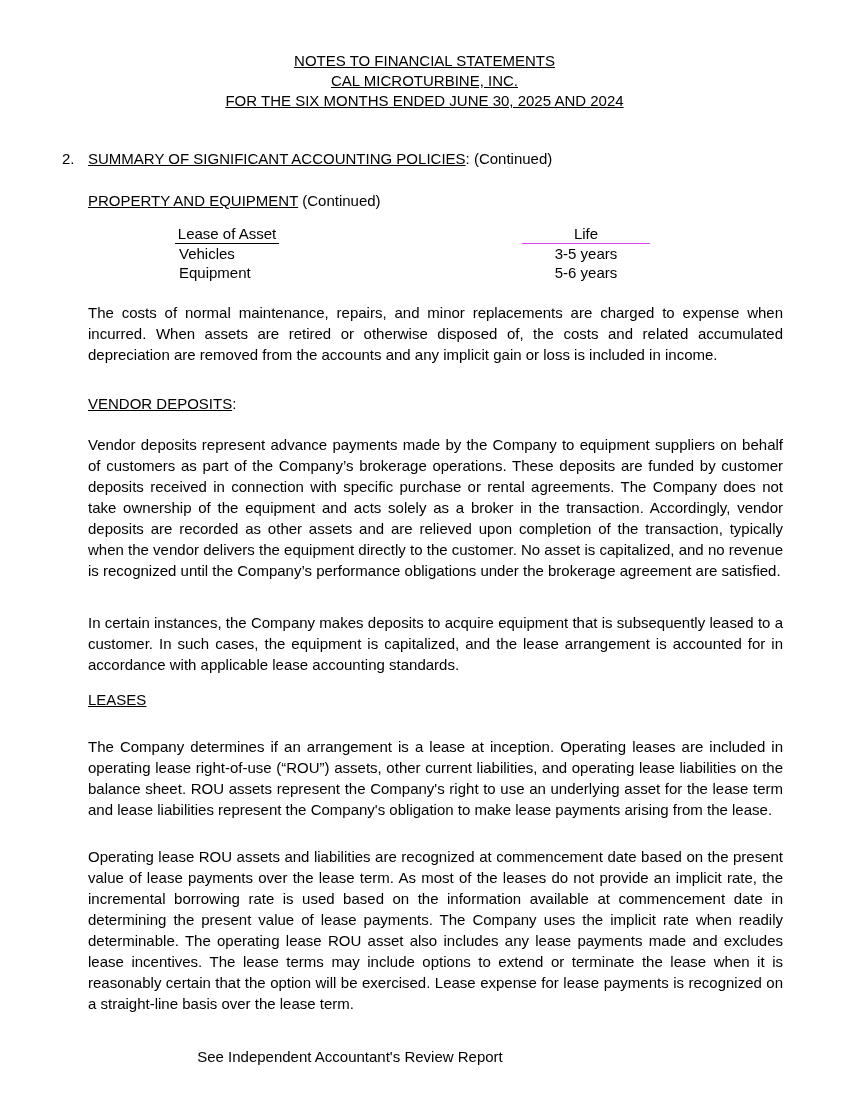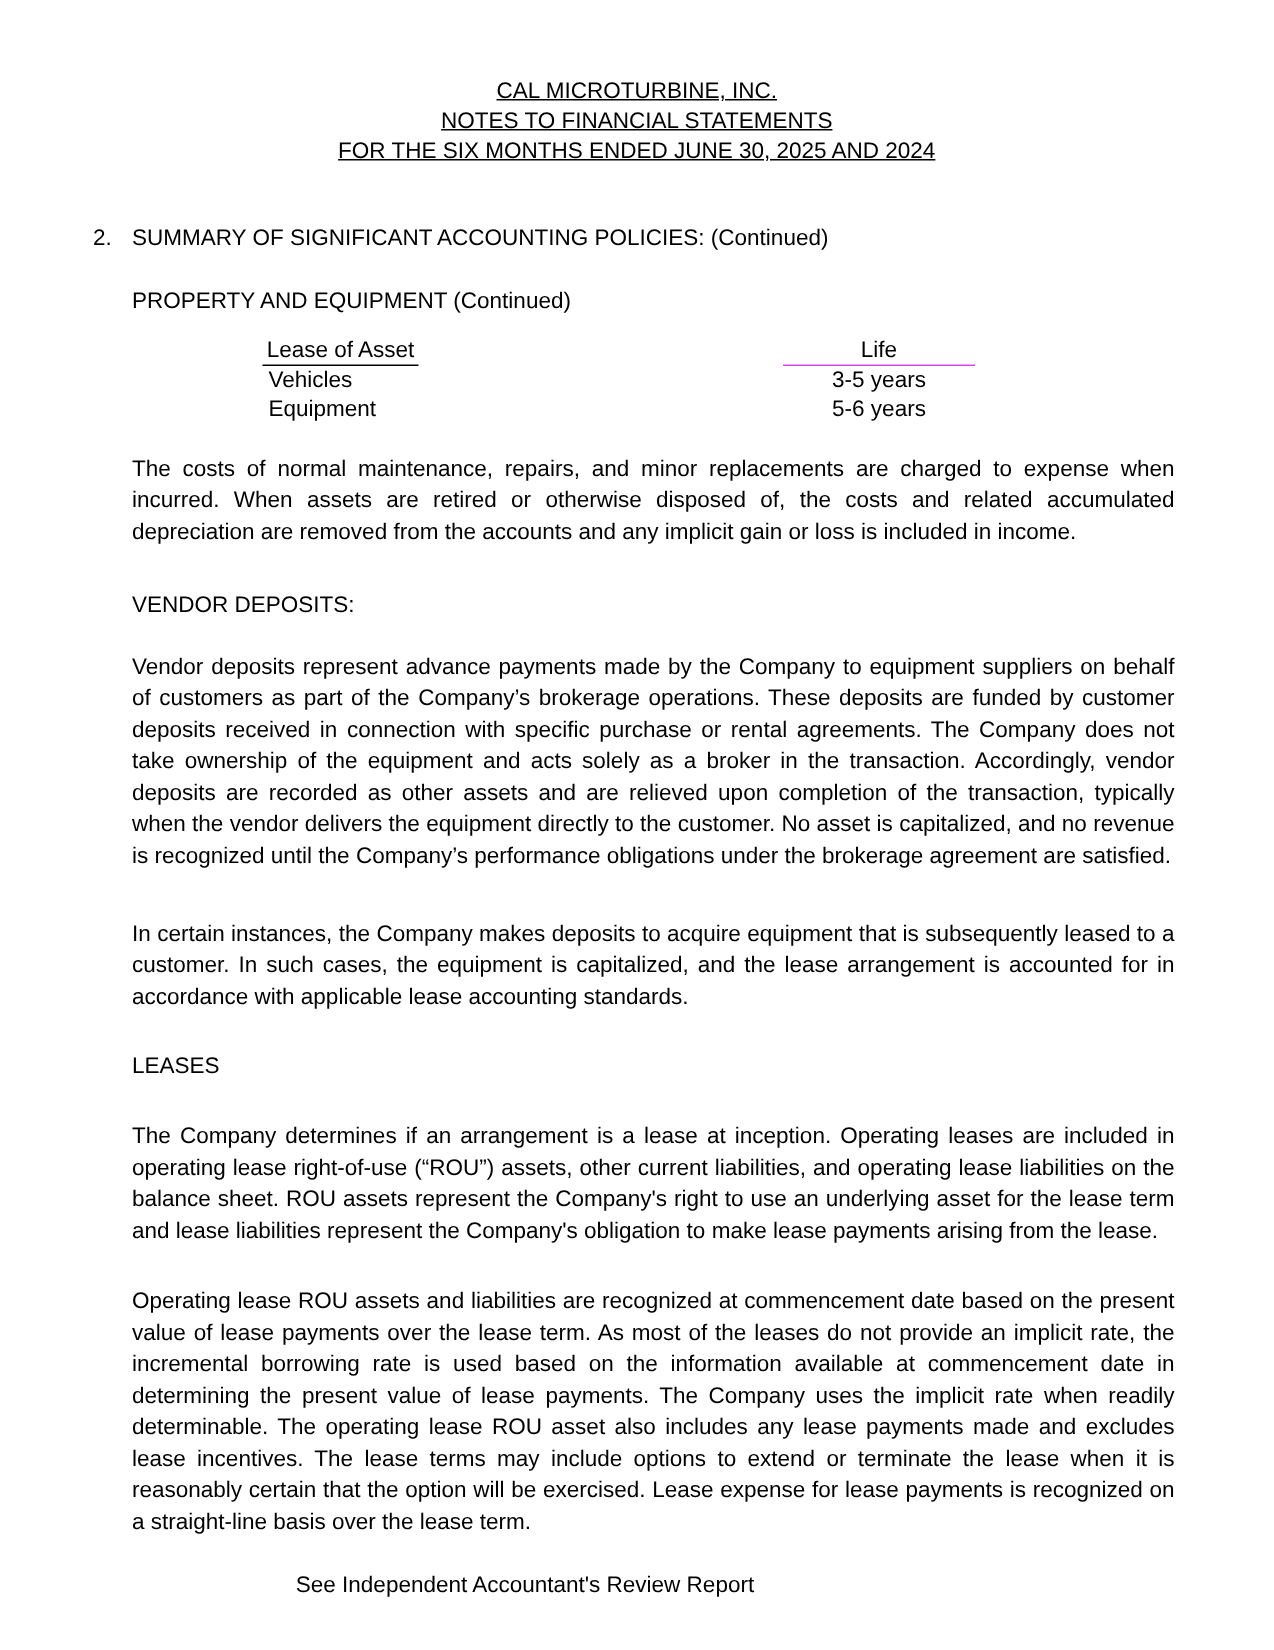--- a/index.html
+++ b/index.html
@@ -27,21 +27,21 @@
   .section-row {
     display: flex;
     margin-top: 37px;
     line-height: 21px;
   }
   .sec-num {
     width: 26px;
     margin-left: -26px;
     flex: 0 0 26px;
   }
-  .uline { }
+  .uline { text-decoration: underline; }
   .sub-heading {
     margin-top: 21px;
     line-height: 21px;
   }
   .pe-table {
     margin: 13px 0 0 87px;
   }
   .pe-row { display: flex; line-height: 19px; }
   .cell-asset { width: 104px; padding-left: 4px; }
   .cell-life  { width: 128px; margin-left: 243px; text-align: center; }
@@ -51,40 +51,40 @@
     border-bottom: 1px solid #000;
   }
   .pe-head .cell-life { border-bottom: 1px solid #d946ef; }
   .body-para {
     margin-top: 20px;
     line-height: 21px;
     text-align: justify;
   }
   .para-gap { margin-top: 21px; }
   .minor-heading {
-    margin-top: 25px;
+    margin-top: 14px;
     line-height: 21px;
   }
   .doc-footer {
     position: absolute;
     left: 0;
     top: 1047px;
     width: 700px;
     text-align: center;
     line-height: 20px;
   }
 </style>
 </head>
 <body>
 
 <div class="page">
 
   <div class="doc-header">
+    <div><span class="hline">NOTES TO FINANCIAL STATEMENTS</span></div>
     <div><span class="hline">CAL MICROTURBINE, INC.</span></div>
-    <div><span class="hline">NOTES TO FINANCIAL STATEMENTS</span></div>
     <div><span class="hline">FOR THE SIX MONTHS ENDED JUNE 30, 2025 AND 2024</span></div>
   </div>
 
   <div class="content">
 
     <div class="section-row">
       <span class="sec-num">2.</span>
       <span><span class="uline">SUMMARY OF SIGNIFICANT ACCOUNTING POLICIES</span><span>: (Continued)</span></span>
     </div>
 

